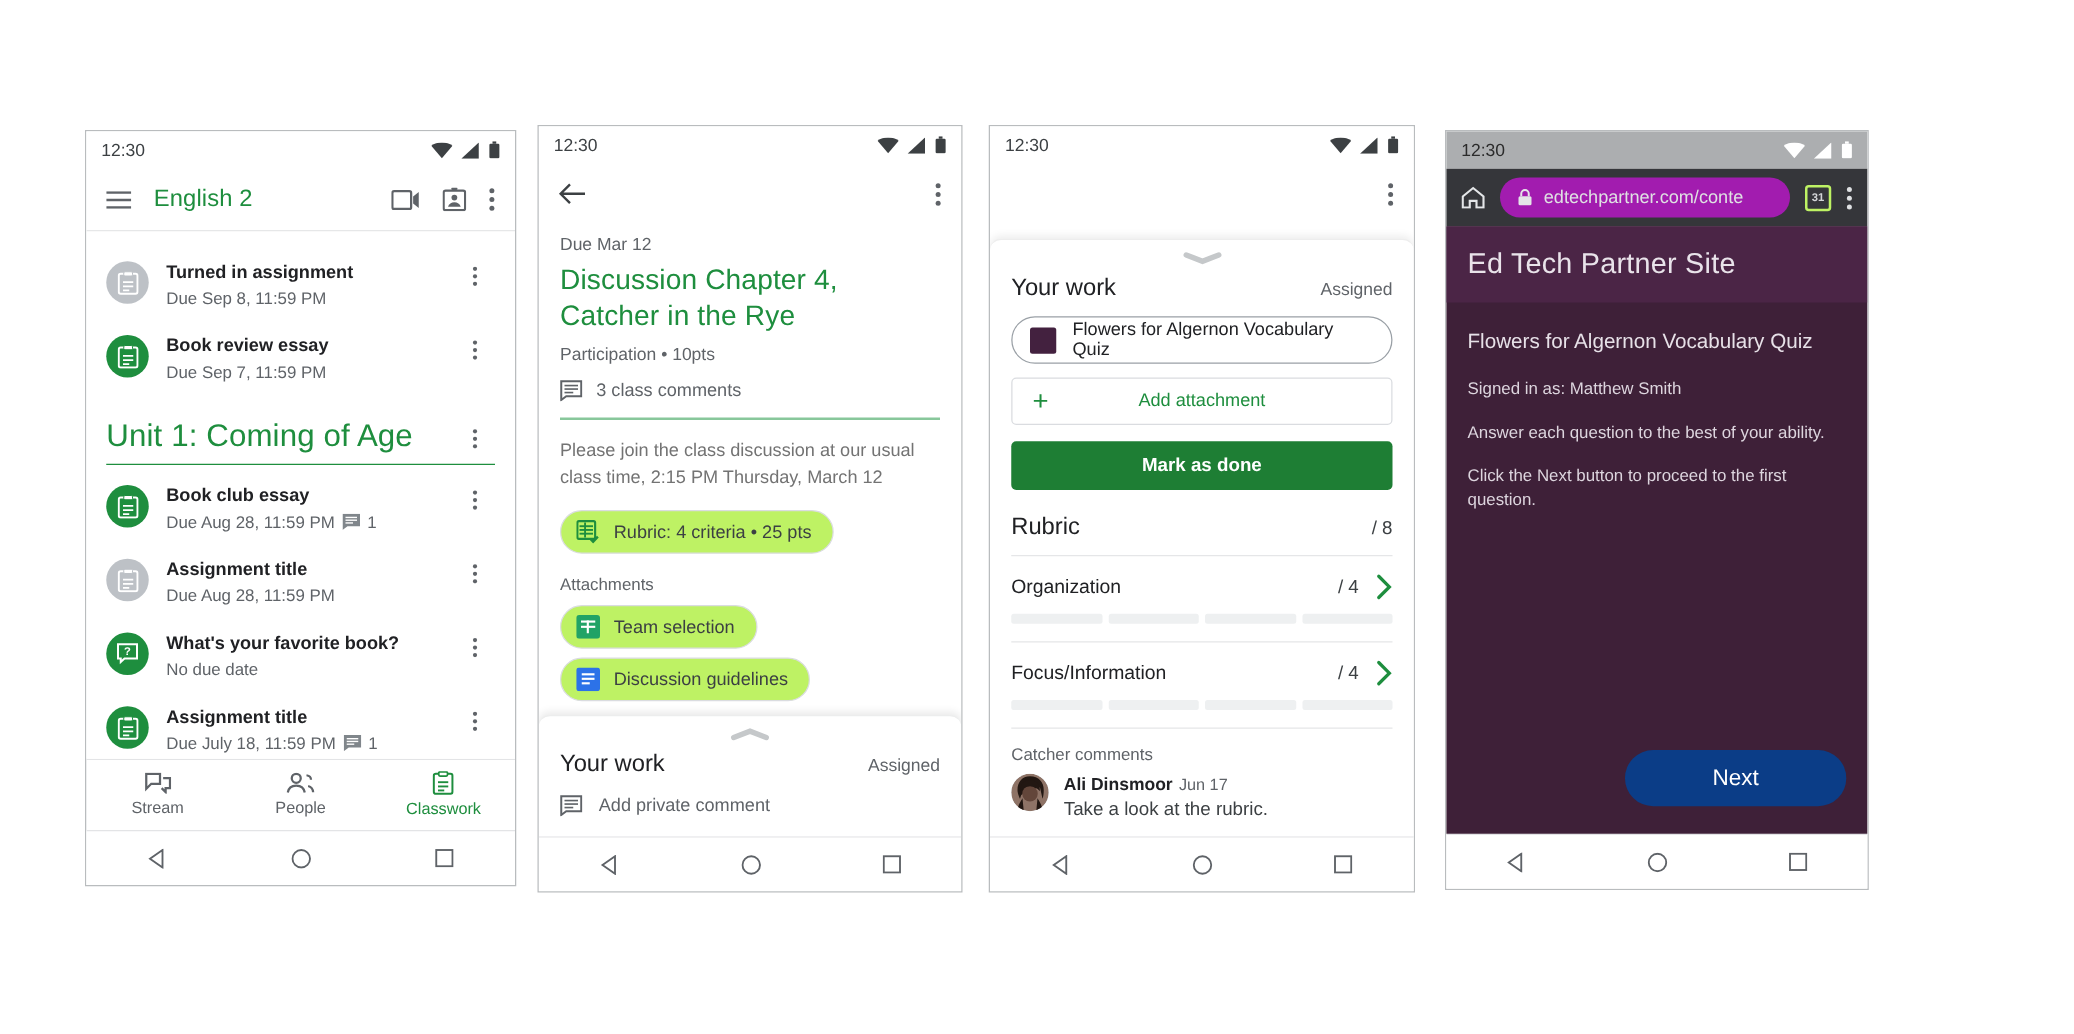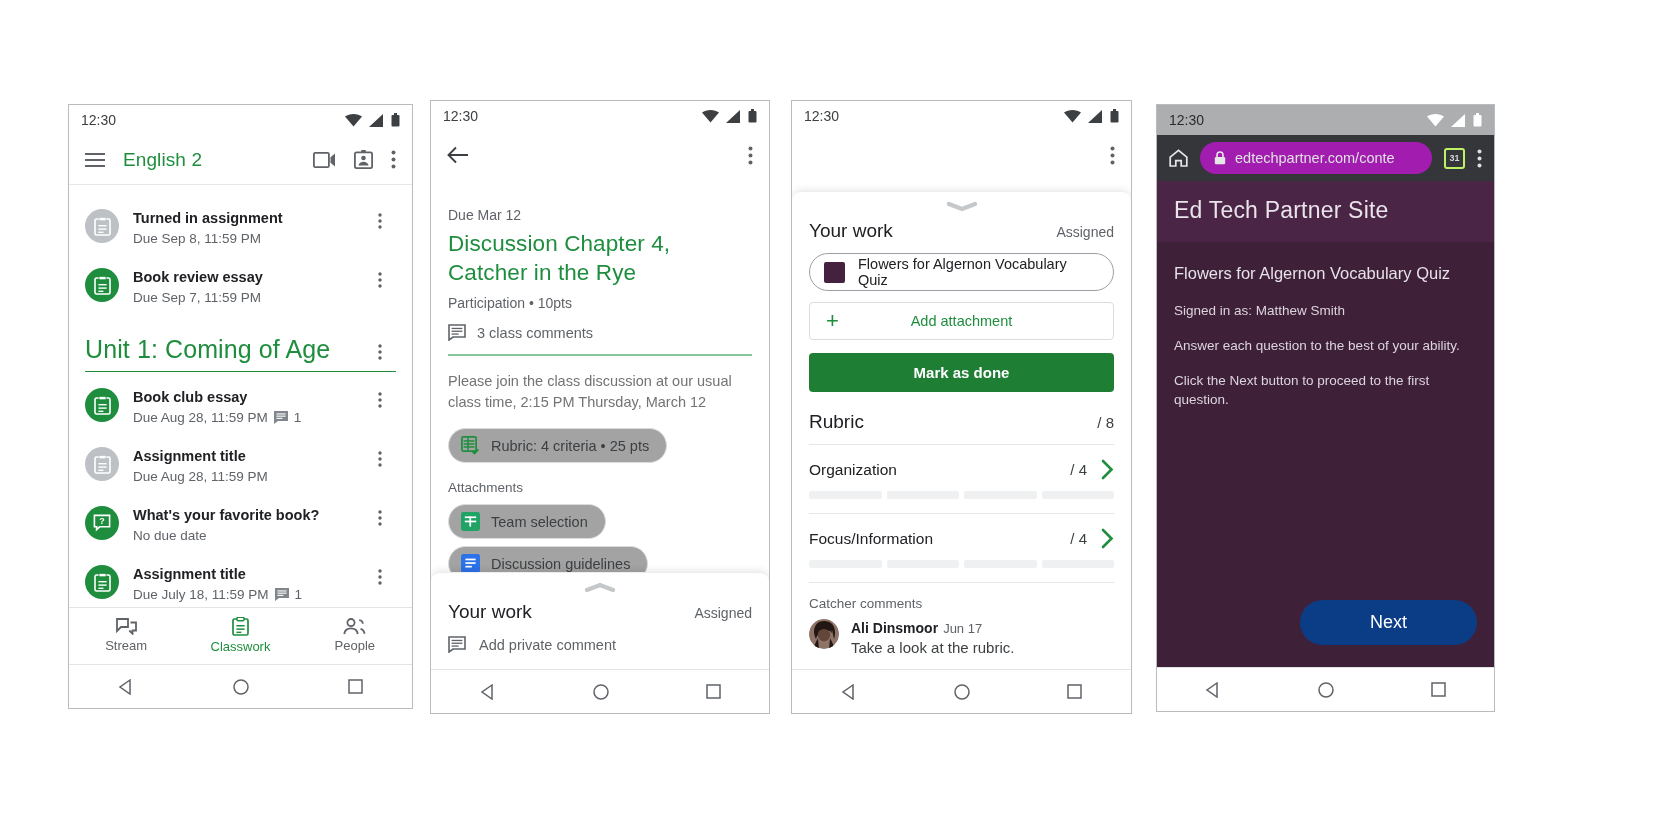--- a/index.html
+++ b/index.html
@@ -75,32 +75,32 @@
   .unit-rule { height: 1px; background: #1e8e3e; margin: 0 16px; }
 
   .tabbar { display: flex; border-top: 1px solid #e3e4e6; height: 58px; }
   .tab { flex: 1 1 0; display: flex; flex-direction: column; align-items: center; justify-content: center; gap: 3px; }
   .tab-label { font-size: 13px; color: #5f6368; }
   .tab.active .tab-label { color: #1e8e3e; }
 
   
   .s2-appbar { height: 48px; display: flex; align-items: center; padding: 0 16px; }
   .s2-appbar .spacer { flex: 1 1 auto; }
-  .s2-body { padding: 8px 17px 0 17px; margin-top: 20px; }
+  .s2-body { padding: 8px 17px 0 17px; }
   .due { font-size: 14px; color: #5f6368; margin-bottom: 6px; }
   .asg-title { color: #1e8e3e; font-size: 22.5px; line-height: 29px; letter-spacing: .1px; }
   .asg-meta { font-size: 14px; color: #5f6368; margin-top: 8px; }
   .comments-line { display: flex; align-items: center; gap: 11px; margin-top: 13px; font-size: 14.5px; color: #5f6368; }
   .green-rule { height: 2px; background: #88c79b; margin: 13px 0 0 0; }
   .desc { font-size: 14.5px; color: #737373; line-height: 21px; padding: 15px 0 0 0; }
   .chip {
     display: inline-flex; align-items: center; gap: 11px;
     border: 1px solid #dadce0; border-radius: 19px;
     height: 35px; padding: 0 17px 0 12px;
-    font-size: 14.5px; color: #3c4043; background: #a3a3a3;
+    font-size: 14.5px; color: #3c4043; background: #bef264;
     margin-top: 15px;
   }
   .sec-label { font-size: 13.5px; color: #5f6368; margin-top: 17px; }
 
   .sheet {
     position: absolute; left: 0; right: 0; bottom: 0;
     background: #fff;
     border-top: 1px solid #eceded;
     box-shadow: 0 -2px 7px rgba(0,0,0,.09);
     border-radius: 9px 9px 0 0;
@@ -449,39 +449,39 @@
     </div>
 
     <div class="tabbar">
       <div class="tab">
         <svg width="21" height="17" viewBox="0 0 21 17">
             <path fill="none" stroke="#5f6368" stroke-width="1.8" d="M1 1h11v8H5l-4 4z"></path>
             <path fill="none" stroke="#5f6368" stroke-width="1.8" d="M14.5 4.5H20v8h-3.5l0 3.2-3.2-3.2"></path>
           </svg>
         <span class="tab-label">Stream</span>
       </div>
+      <div class="tab">
+        <svg width="23" height="17" viewBox="0 0 23 17">
+            <circle cx="8" cy="4.6" r="3.6" fill="none" stroke="#5f6368" stroke-width="1.8"></circle>
+            <path fill="none" stroke="#5f6368" stroke-width="1.8" d="M1.2 16c.6-3.7 3.4-5.6 6.8-5.6s6.2 1.9 6.8 5.6"></path>
+            <path fill="none" stroke="#5f6368" stroke-width="1.8" d="M16.2 2.2c2.2.3 3.6 1.8 3.6 3.6M17.5 10.8c2.4.6 3.8 2.4 4 5"></path>
+          </svg>
+        <span class="tab-label">People</span>
+      </div>
       <div class="tab active">
         <svg width="17" height="19" viewBox="0 0 17 19">
             <rect x="1" y="2" width="15" height="16" rx="1.6" fill="none" stroke="#1e8e3e" stroke-width="1.7"></rect>
             <rect x="5" y="0.4" width="7" height="3.4" rx="1" fill="#fff" stroke="#1e8e3e" stroke-width="1.4"></rect>
             <g fill="#1e8e3e">
               <rect x="4.4" y="8" width="8.2" height="1.5"></rect>
               <rect x="4.4" y="11.4" width="8.2" height="1.5"></rect>
               <rect x="4.4" y="14.6" width="5" height="1.5"></rect>
             </g>
           </svg>
         <span class="tab-label">Classwork</span>
-      </div>
-      <div class="tab">
-        <svg width="23" height="17" viewBox="0 0 23 17">
-            <circle cx="8" cy="4.6" r="3.6" fill="none" stroke="#5f6368" stroke-width="1.8"></circle>
-            <path fill="none" stroke="#5f6368" stroke-width="1.8" d="M1.2 16c.6-3.7 3.4-5.6 6.8-5.6s6.2 1.9 6.8 5.6"></path>
-            <path fill="none" stroke="#5f6368" stroke-width="1.8" d="M16.2 2.2c2.2.3 3.6 1.8 3.6 3.6M17.5 10.8c2.4.6 3.8 2.4 4 5"></path>
-          </svg>
-        <span class="tab-label">People</span>
       </div>
     </div>
 
     <div class="navbar">
       <svg width="16" height="16" viewBox="0 0 16 16">
           <path fill="none" stroke="#5f6368" stroke-width="1.5" d="M12 1 2 8l10 7z"></path>
         </svg>
       <svg width="16" height="16" viewBox="0 0 16 16">
           <circle cx="8" cy="8" r="7" fill="none" stroke="#5f6368" stroke-width="1.5"></circle>
         </svg>

